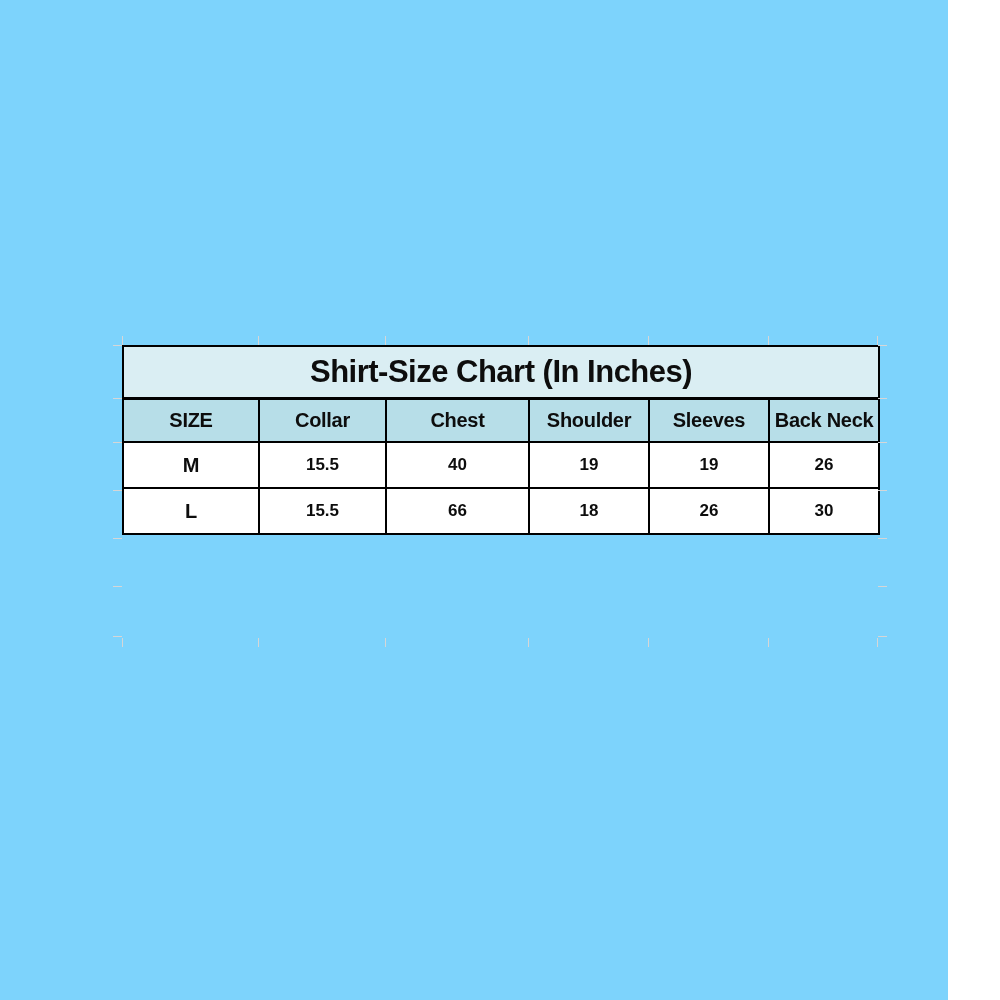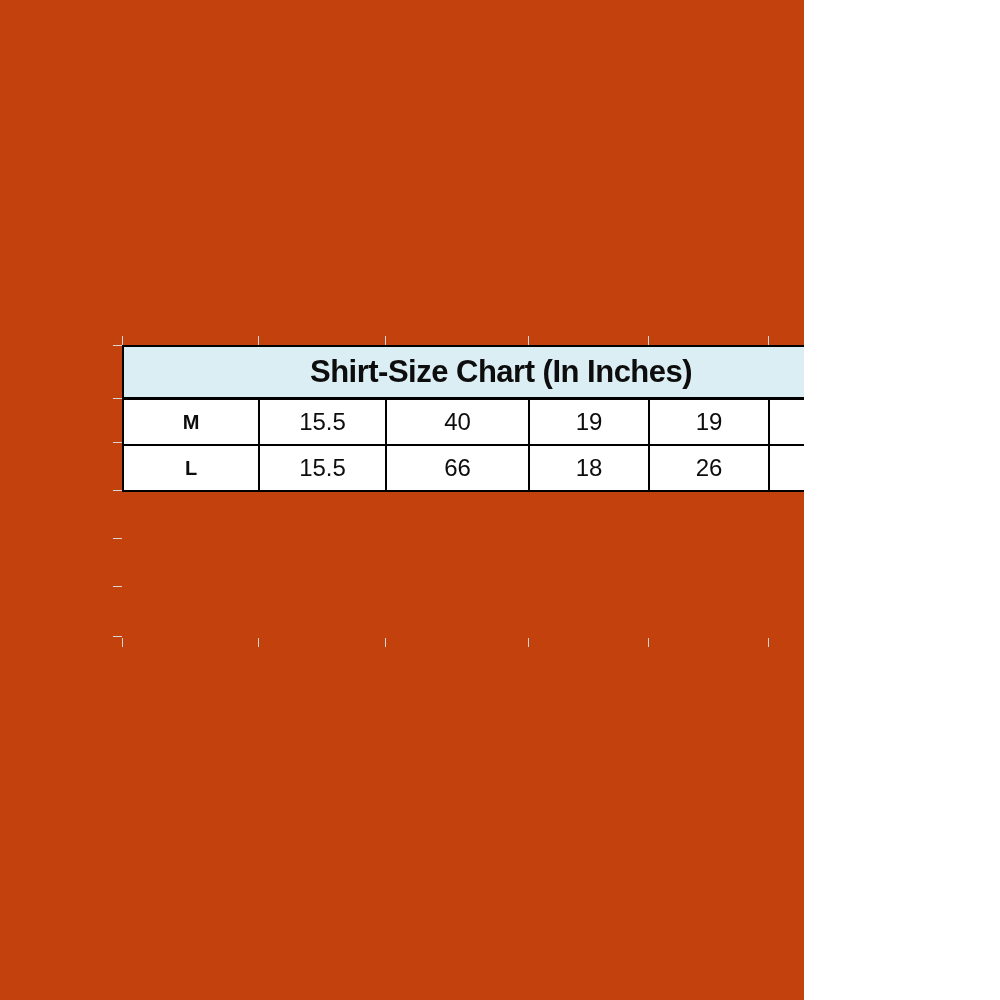--- a/index.html
+++ b/index.html
@@ -3,23 +3,23 @@
 <meta charset="utf-8">
 <style>
   html, body {
     margin: 0;
     padding: 0;
     background: #ffffff;
     font-family: "Liberation Sans", sans-serif;
   }
   .canvas {
     position: relative;
-    width: 804px;
+    width: 948px;
     height: 1000px;
-    background: #c2410c;
+    background: #7dd3fc;
     overflow: hidden;
   }
   .table-wrap {
     position: absolute;
     left: 122px;
     top: 345px;
     width: 756px;
   }
   table.size-chart {
     border-collapse: collapse;
@@ -46,22 +46,22 @@
   tr.header-row th {
     height: 41px;
     background: #b7dee8;
     font-size: 20px;
     font-weight: bold;
     letter-spacing: -0.3px;
   }
   tr.data-row td {
     height: 44px;
     background: #ffffff;
-    font-size: 24px;
-    font-weight: 400;
+    font-size: 17px;
+    font-weight: 700;
   }
   tr.data-row td.size-cell {
     font-size: 20px;
     font-weight: bold;
   }
   
   .stub {
     position: absolute;
     background: #d6d6d6;
   }
@@ -112,20 +112,28 @@
         <col style="width:127px">
         <col style="width:143px">
         <col style="width:120px">
         <col style="width:120px">
         <col style="width:110px">
       </colgroup>
       <tbody>
         <tr class="title-row">
           <td colspan="6">Shirt-Size Chart (In Inches)</td>
         </tr>
+        <tr class="header-row">
+          <th>SIZE</th>
+          <th>Collar</th>
+          <th>Chest</th>
+          <th>Shoulder</th>
+          <th>Sleeves</th>
+          <th>Back Neck</th>
+        </tr>
         <tr class="data-row">
           <td class="size-cell">M</td>
           <td>15.5</td>
           <td>40</td>
           <td>19</td>
           <td>19</td>
           <td>26</td>
         </tr>
         <tr class="data-row">
           <td class="size-cell">L</td>

